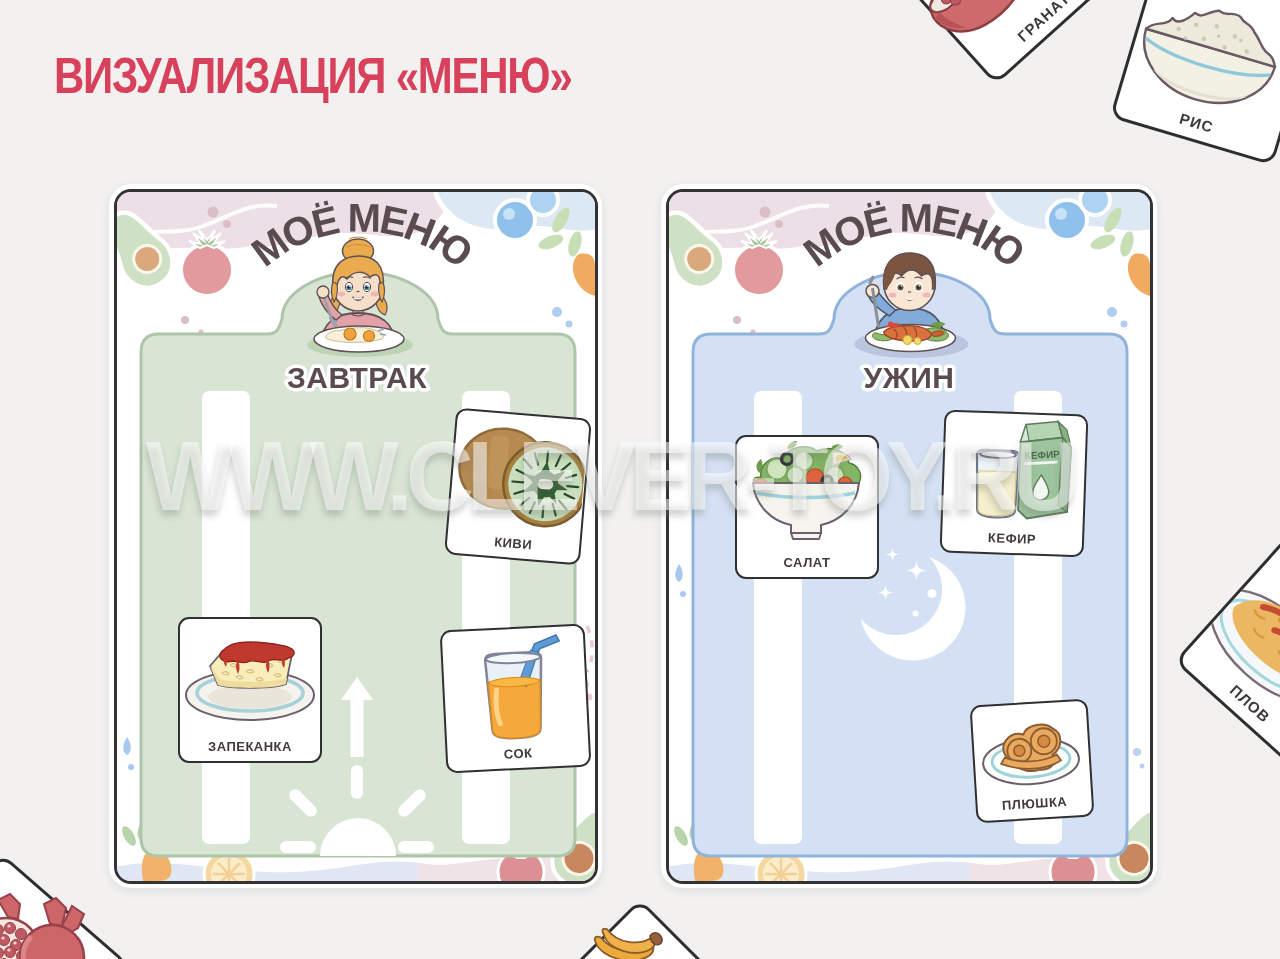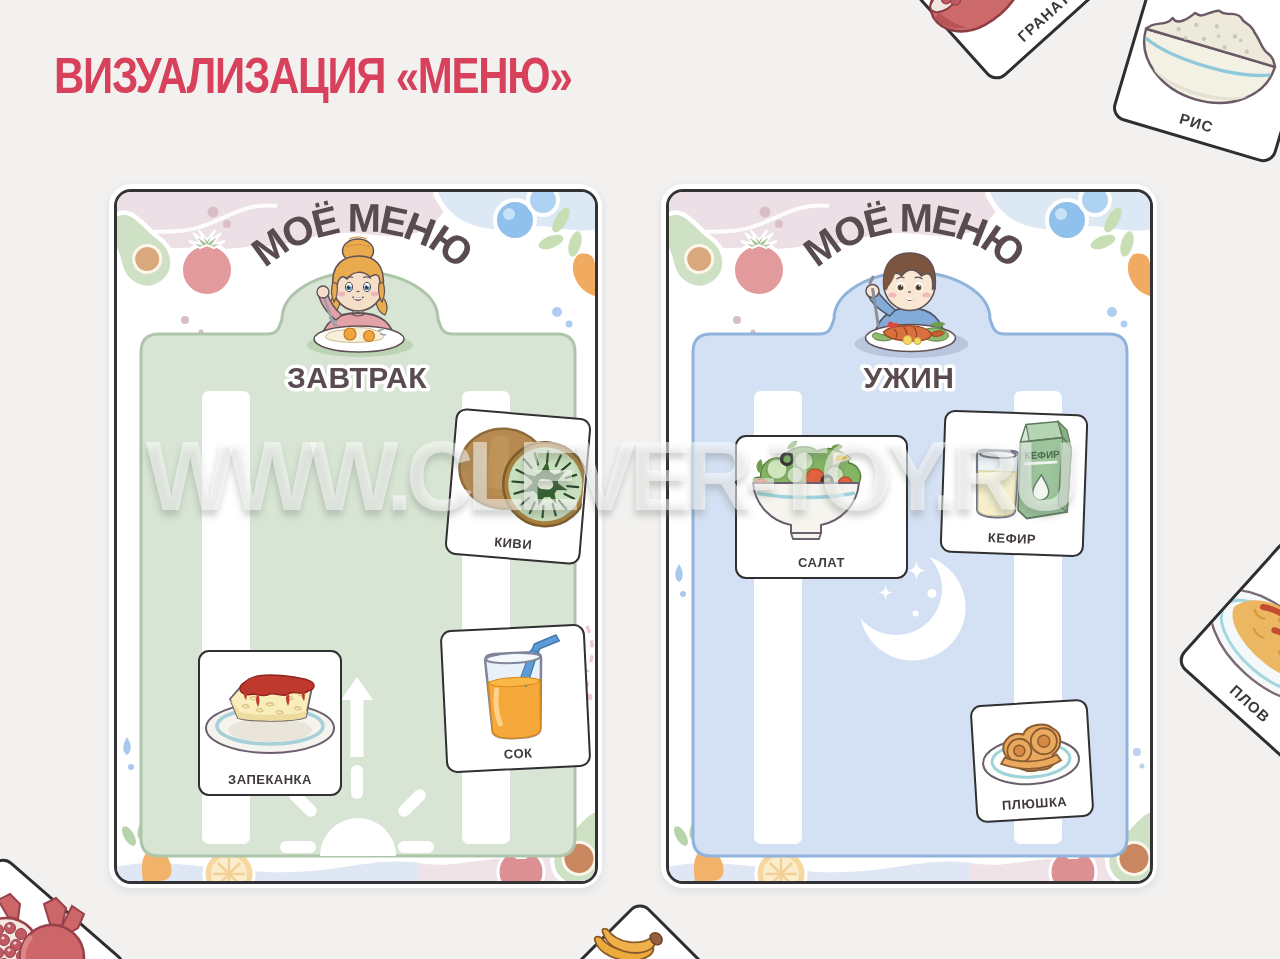--- a/index.html
+++ b/index.html
@@ -322,21 +322,21 @@
 <line x1="63" y1="79" x2="73" y2="75"></line>
         <line x1="113" y1="59" x2="123" y2="55"></line>
 </g>
 <path d="M93,44 L98,58 L112,52 L104,64 L116,71 L102,72 L106,86 L95,76 L88,89 L85,74 L71,77 L81,66 L70,58 L85,60 Z" fill="#356032"></path>
 <circle cx="93" cy="67" r="13" fill="#356032"></circle>
 <rect x="85" y="62" width="16" height="10" rx="5" fill="#edf2e4"></rect>
 </svg>
 <div class="fl">КИВИ</div>
 </div>
 
-<div class="fc" style="left:198px;top:617px;width:144px;height:146px;margin-top:33px;">
+<div class="fc" style="left:178px;top:617px;width:144px;height:146px;">
 <svg width="139" height="118" viewBox="0 0 139 118">
 <ellipse cx="70" cy="76" rx="64" ry="25" fill="#f4f3ee" stroke="#6b5f6e" stroke-width="2"></ellipse>
 <ellipse cx="70" cy="74" rx="53" ry="18" fill="none" stroke="#a8d0d8" stroke-width="3.5"></ellipse>
 <ellipse cx="70" cy="78" rx="42" ry="12" fill="#e9e5da"></ellipse>
 <path d="M30,47 L44,31 L112,35 L106,65 C96,70 50,70 38,66 Z" fill="#f8edbb" stroke="#6b5f6e" stroke-width="1.8"></path>
 <path d="M30,47 L38,66 C50,70 96,70 106,65 L107,59 C94,64 52,64 40,60 Z" fill="#eddc9e"></path>
 <g fill="none" stroke="#d9c27f" stroke-width="1.3">
 <path d="M50,46 q5,-3 7,1 q-5,2 -7,-1 M66,52 q6,-3 8,1 q-6,2 -8,-1 M86,46 q5,-3 7,1 q-5,2 -7,-1 M56,58 q5,-3 7,1 q-5,2 -7,-1 M94,56 q5,-3 7,1 q-5,2 -7,-1 M76,60 q5,-3 7,1 q-5,2 -7,-1 M42,54 q5,-3 7,1 q-5,2 -7,-1 M98,42 q5,-3 7,1 q-5,2 -7,-1"></path>
 </g>
 <path d="M44,31 C48,26 58,23 70,23 C84,23 106,26 112,30 C116,33 114,38 108,39 C104,44 96,39 90,41 C84,46 78,41 70,42 C64,46 58,42 52,42 C46,44 40,41 40,37 C40,34 42,32 44,31 Z" fill="#c0392e" stroke="#8f241c" stroke-width="1.4"></path>
@@ -351,21 +351,21 @@
 <path d="M42,30 C42,26 46,24 52,24 L88,24 C94,24 98,26 98,30 L94,100 C94,106 88,109 70,109 C52,109 46,106 46,100 Z" fill="#e8f1f8" stroke="#80859a" stroke-width="2.5"></path>
 <path d="M44,52 L96,52 L94,100 C94,106 88,109 70,109 C52,109 46,106 46,100 Z" fill="#f6a93b" stroke="#d98a1f" stroke-width="1.5"></path>
 <path d="M84,54 L95,25 L84,54 Z M74,55 L82,58 L95,24 L88,22 Z" fill="#5f9bd6" stroke="#3f7ab2" stroke-width="1"></path>
 <ellipse cx="70" cy="29" rx="27" ry="5" fill="#f4f8fb" stroke="#80859a" stroke-width="2"></ellipse>
 <ellipse cx="70" cy="53" rx="25" ry="4.5" fill="#f9b843" stroke="#d98a1f" stroke-width="1"></ellipse>
 <path d="M52,60 q-3,20 2,34" stroke="#fdd28a" stroke-width="5" fill="none" stroke-linecap="round"></path>
 </svg>
 <div class="fl">СОК</div>
 </div>
 
-<div class="fc" style="left:735px;top:435px;width:173px;height:144px;text-decoration:underline;">
+<div class="fc" style="left:735px;top:435px;width:144px;height:144px;text-decoration:underline;">
 <svg width="139" height="116" viewBox="0 0 139 116">
 <g>
 <path d="M24,40 C22,28 34,18 46,22 C50,10 70,6 80,14 C94,8 110,14 112,26 C122,28 126,38 122,46 L18,46 C14,42 18,40 24,40 Z" fill="#83b562" stroke="#567e3d" stroke-width="1.5"></path>
 <path d="M22,36 q-6,-8 2,-14 q4,8 -2,14 M50,12 q2,-8 10,-8 q0,8 -10,8 M94,10 q6,-5 12,-1 q-4,7 -12,1" fill="#6f9c4e"></path>
 <circle cx="40" cy="32" r="10.5" fill="#cfe5bb" stroke="#7da865" stroke-width="2.2"></circle>
 <circle cx="67" cy="24" r="9.5" fill="#cfe5bb" stroke="#7da865" stroke-width="2.2"></circle>
 <circle cx="58" cy="38" r="8.5" fill="#cfe5bb" stroke="#7da865" stroke-width="2.2"></circle>
 <circle cx="98" cy="38" r="9" fill="#cfe5bb" stroke="#7da865" stroke-width="2.2"></circle>
 <path d="M78,32 a9,9 0 1 0 0.2,0 Z" fill="#e0633d" stroke="#b34425" stroke-width="1.2"></path>
 <path d="M24,42 a7.5,7.5 0 1 0 0.2,0 Z" fill="#e0633d" stroke="#b34425" stroke-width="1.2"></path>

